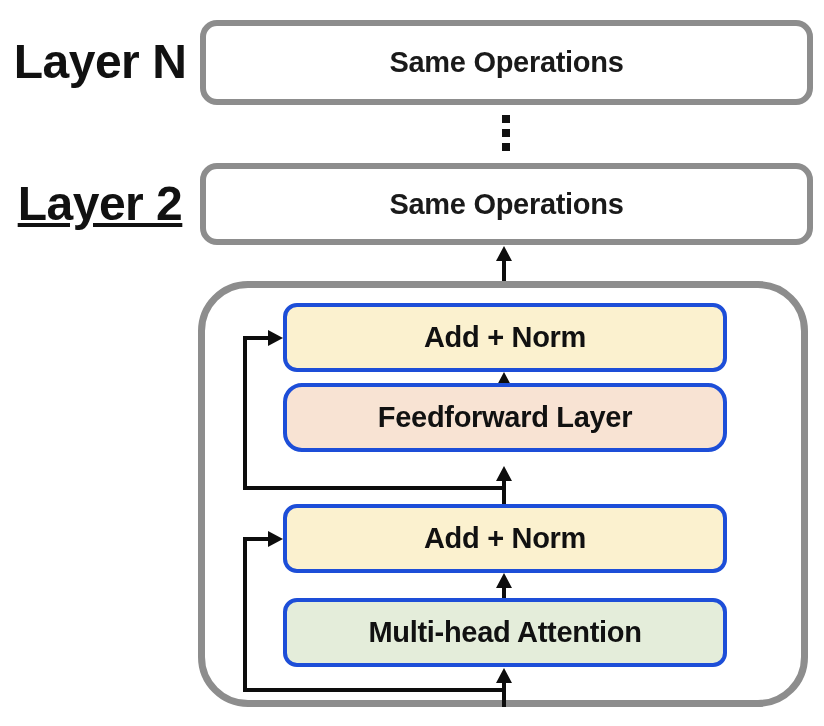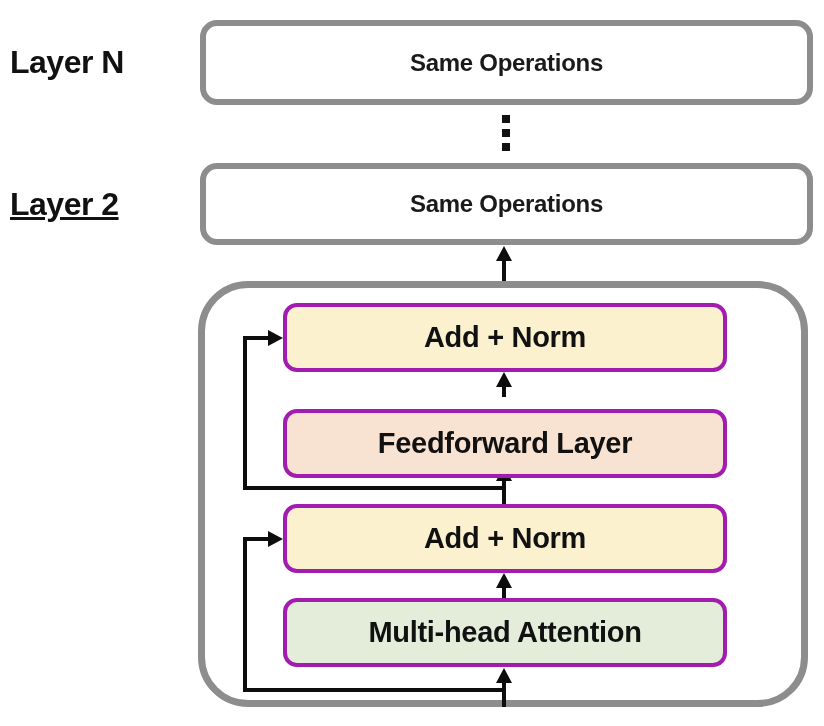--- a/index.html
+++ b/index.html
@@ -15,21 +15,22 @@
     position: relative;
     width: 824px;
     height: 726px;
     background: #ffffff;
   }
   
   .layer-label {
     position: absolute;
     left: 10px;
     width: 180px;
-    font-size: 32px;
+    text-align: center;
+    font-size: 48px;
     font-weight: 600;
     letter-spacing: -0.5px;
     color: #111111;
     line-height: 44px;
   }
   .layer-label.n { top: 40px; }
   .layer-label.two { top: 182px; text-decoration: underline; }
   .layer-label.one { top: 472px; }
 
   
@@ -38,21 +39,21 @@
     left: 200px;
     width: 613px;
     height: 85px;
     box-sizing: border-box;
     border: 6px solid #8d8d8d;
     border-radius: 17px;
     background: #ffffff;
     display: flex;
     align-items: center;
     justify-content: center;
-    font-size: 24px;
+    font-size: 29px;
     font-weight: 600;
     letter-spacing: -0.3px;
     color: #1a1a1a;
   }
   .outer-box.top-box { top: 20px; }
   .outer-box.mid-box { top: 163px; height: 82px; }
 
   
   .vdots {
     position: absolute;
@@ -81,32 +82,32 @@
     background: #ffffff;
   }
 
   
   .block {
     position: absolute;
     left: 283px;
     width: 444px;
     height: 69px;
     box-sizing: border-box;
-    border: 4px solid #a21caf;
+    border: 4px solid #1d4ed8;
     border-radius: 14px;
     display: flex;
     align-items: center;
     justify-content: center;
     font-size: 29px;
     font-weight: 600;
     letter-spacing: -0.3px;
     color: #111111;
   }
   .block.add-norm-top { top: 303px; }
-  .block.feedforward { top: 409px; }
+  .block.feedforward { top: 383px; border-radius: 19px; }
   .block.add-norm-bottom { top: 504px; }
   .block.mha { top: 598px; }
 
   
   .vline, .hline {
     position: absolute;
     background: #0d0d0d;
   }
   .vline { width: 4px; }
   .hline { height: 4px; }

